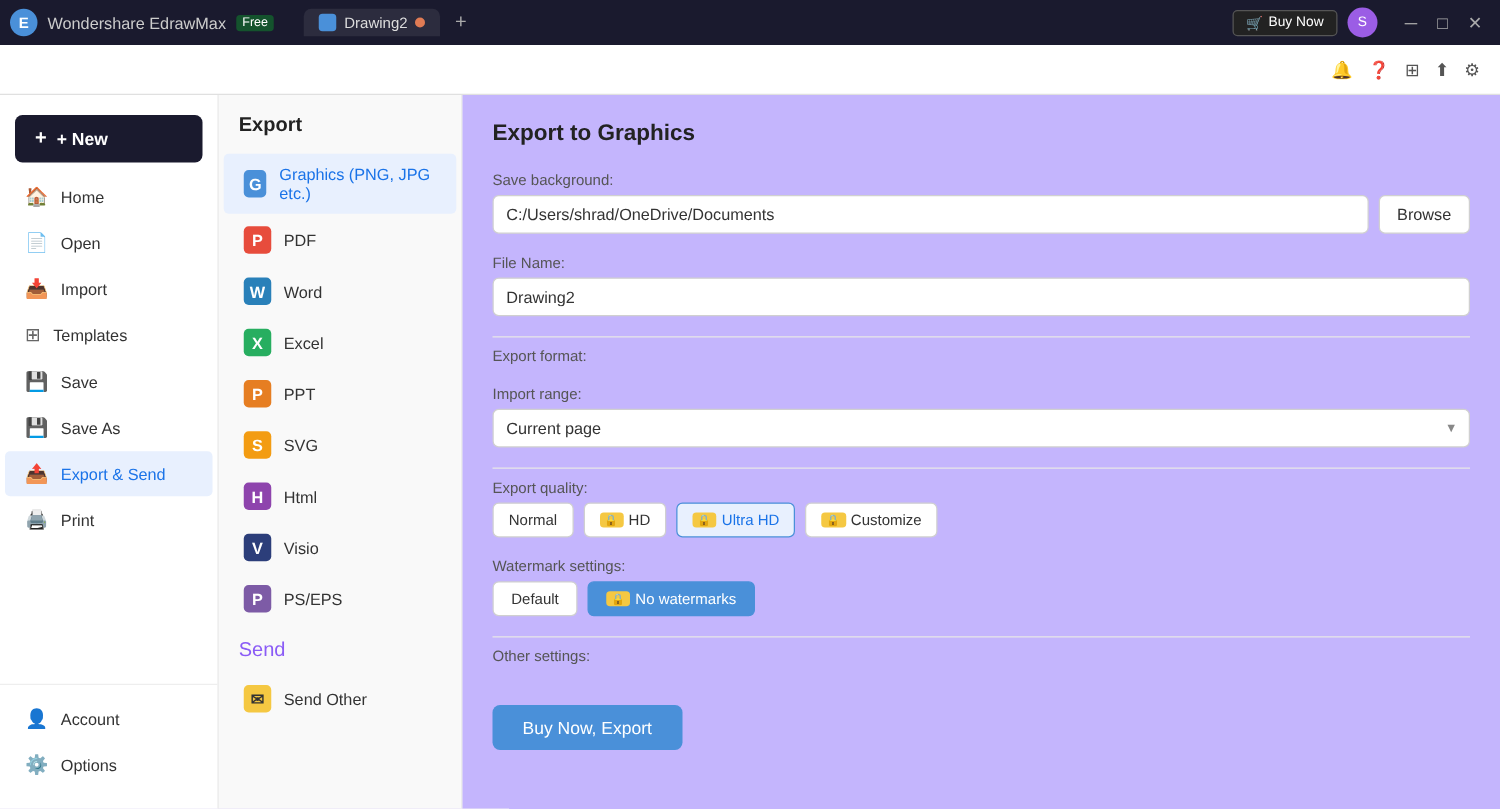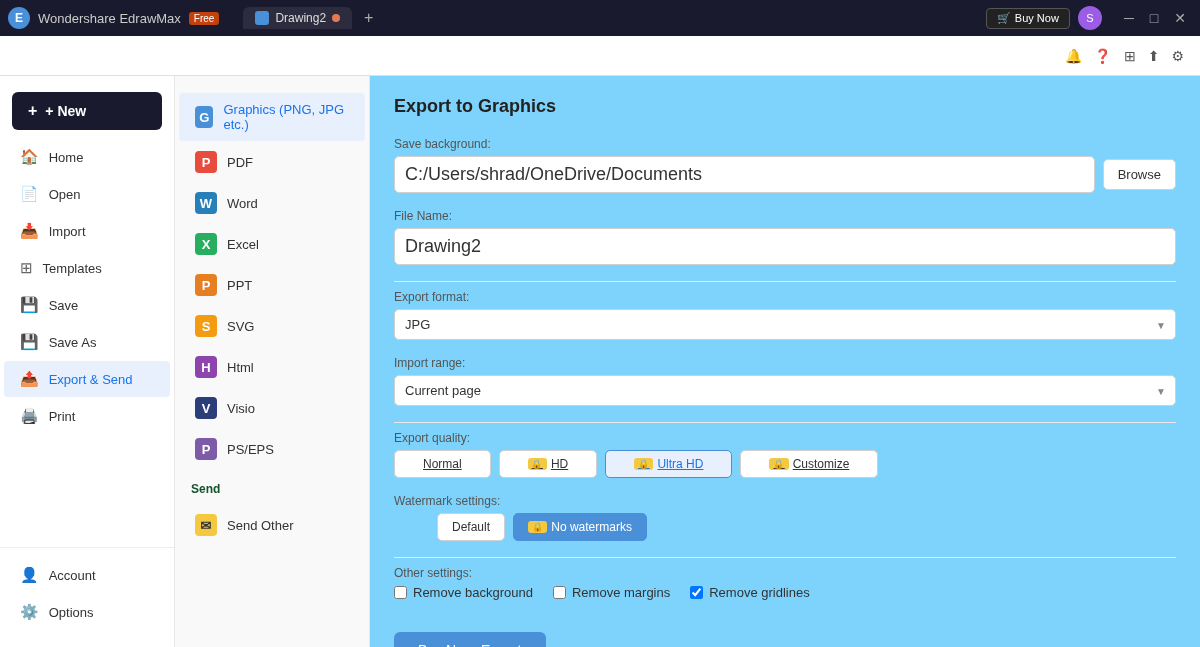--- a/index.html
+++ b/index.html
@@ -11,21 +11,21 @@
       background: #1a1a2e;
       display: flex;
       align-items: center;
       justify-content: space-between;
       padding: 0 8px;
       color: #fff;
     }
     .titlebar-left { display: flex; align-items: center; gap: 8px; }
     .titlebar-logo { width: 22px; height: 22px; background: #4a90d9; border-radius: 50%; display: flex; align-items: center; justify-content: center; font-size: 12px; font-weight: bold; color: #fff; }
     .titlebar-appname { font-size: 13px; color: #ccc; }
-    .titlebar-free { background: #c2410c; color: #fff; font-size: 10px; padding: 1px 5px; border-radius: 3px; }
+    .titlebar-free { background: #14532d; color: #fff; font-size: 10px; padding: 1px 5px; border-radius: 3px; }
     .titlebar-tabs { display: flex; align-items: center; gap: 4px; margin-left: 16px; }
     .titlebar-tab {
       background: #2c2c3e;
       color: #ddd;
       padding: 4px 12px;
       border-radius: 6px 6px 0 0;
       font-size: 12px;
       display: flex; align-items: center; gap: 6px;
       cursor: pointer;
     }
@@ -135,49 +135,49 @@
     .icon-graphics { background: #4a90d9; color: #fff; }
     .icon-pdf { background: #e74c3c; color: #fff; }
     .icon-word { background: #2980b9; color: #fff; }
     .icon-excel { background: #27ae60; color: #fff; }
     .icon-ppt { background: #e67e22; color: #fff; }
     .icon-svg { background: #f39c12; color: #fff; }
     .icon-html { background: #8e44ad; color: #fff; }
     .icon-visio { background: #2c3e7a; color: #fff; }
     .icon-pseps { background: #7d5ba6; color: #fff; }
     .send-section-title {
-      font-size: 12px;
-      font-weight: 700;
-      color: #14532d;
+      font-size: 16px;
+      font-weight: 400;
+      color: #8b5cf6;
       padding: 12px 16px 8px;
     }
     .icon-email { background: #f5c842; color: #333; }
 
     
     .export-form {
       flex: 1;
       padding: 20px 24px;
       overflow-y: auto;
-      background: #7dd3fc;
+      background: #c4b5fd;
     }
     .export-form-title {
       font-size: 18px;
       font-weight: 600;
       color: #222;
       margin-bottom: 20px;
     }
     .form-group { margin-bottom: 16px; }
     .form-label { font-size: 12px; color: #555; margin-bottom: 5px; display: block; }
     .form-row { display: flex; gap: 8px; align-items: center; }
     .form-input {
       width: 100%;
       padding: 7px 10px;
       border: 1px solid #d0d0d0;
       border-radius: 5px;
-      font-size: 18px;
+      font-size: 13px;
       color: #333;
       background: #fff;
     }
     .form-select {
       width: 100%;
       padding: 7px 10px;
       border: 1px solid #d0d0d0;
       border-radius: 5px;
       font-size: 13px;
       color: #333;
@@ -204,45 +204,45 @@
       font-size: 13px;
       cursor: pointer;
       white-space: nowrap;
       color: #333;
     }
     .divider { height: 1px; background: #e8e8e8; margin: 8px 0; }
 
     
     .quality-row { display: flex; gap: 8px; align-items: center; flex-wrap: wrap; }
     .quality-btn {
-      padding: 6px 28px;
+      padding: 6px 12px;
       border: 1px solid #d0d0d0;
       border-radius: 5px;
       background: #fff;
       font-size: 12px;
       cursor: pointer;
       color: #333;
-      display: flex; align-items: center; gap: 4px; text-decoration: underline;
+      display: flex; align-items: center; gap: 4px;
     }
     .quality-btn.active {
       background: #e8f0fe;
       border-color: #4a90d9;
       color: #1a73e8;
     }
     .premium-badge {
       background: #f5c842;
       color: #333;
       font-size: 9px;
       padding: 1px 4px;
       border-radius: 3px;
       font-weight: 600;
     }
 
     
-    .watermark-row { display: flex; gap: 8px; align-items: center; margin-left: 43px; }
+    .watermark-row { display: flex; gap: 8px; align-items: center; }
     .wm-btn {
       padding: 6px 14px;
       border: 1px solid #d0d0d0;
       border-radius: 5px;
       background: #fff;
       font-size: 12px;
       cursor: pointer;
       color: #333;
     }
     .wm-btn.active {
@@ -408,20 +408,21 @@
       <div class="sidebar-item">
         <span class="sidebar-icon">⚙️</span>
         <span>Options</span>
       </div>
     </div>
   </div>
 
   <div class="main-content">
 
     <div class="export-menu">
+      <div class="export-section-title">Export</div>
       <div class="export-item active">
         <span class="export-item-icon icon-graphics">G</span>
         <span>Graphics (PNG, JPG etc.)</span>
       </div>
       <div class="export-item">
         <span class="export-item-icon icon-pdf">P</span>
         <span>PDF</span>
       </div>
       <div class="export-item">
         <span class="export-item-icon icon-word">W</span>
@@ -471,27 +472,20 @@
 
       <div class="form-group">
         <label class="form-label">File Name:</label>
         <input class="form-input" type="text" value="Drawing2" style="">
       </div>
 
       <div class="divider"></div>
 
       <div class="form-group">
         <label class="form-label">Export format:</label>
-        <div class="select-wrapper">
-          <select class="form-select">
-            <option>JPG</option>
-            <option>PNG</option>
-            <option>SVG</option>
-          </select>
-        </div>
       </div>
 
       <div class="form-group">
         <label class="form-label">Import range:</label>
         <div class="select-wrapper">
           <select class="form-select">
             <option>Current page</option>
             <option>All pages</option>
           </select>
         </div>
@@ -530,34 +524,20 @@
             <span class="premium-badge">🔒</span>
             <span>No watermarks</span>
           </button>
         </div>
       </div>
 
       <div class="divider"></div>
 
       <div class="form-group">
         <label class="form-label">Other settings:</label>
-        <div class="checkbox-row">
-          <label class="checkbox-item">
-            <input type="checkbox" style="">
-            <span>Remove background</span>
-          </label>
-          <label class="checkbox-item">
-            <input type="checkbox" style="">
-            <span>Remove margins</span>
-          </label>
-          <label class="checkbox-item">
-            <input type="checkbox" checked="" style="">
-            <span>Remove gridlines</span>
-          </label>
-        </div>
       </div>
 
       <button class="buy-export-btn">Buy Now, Export</button>
     </div>
 
 
   </div>
 </div>
 
 </body></html>

